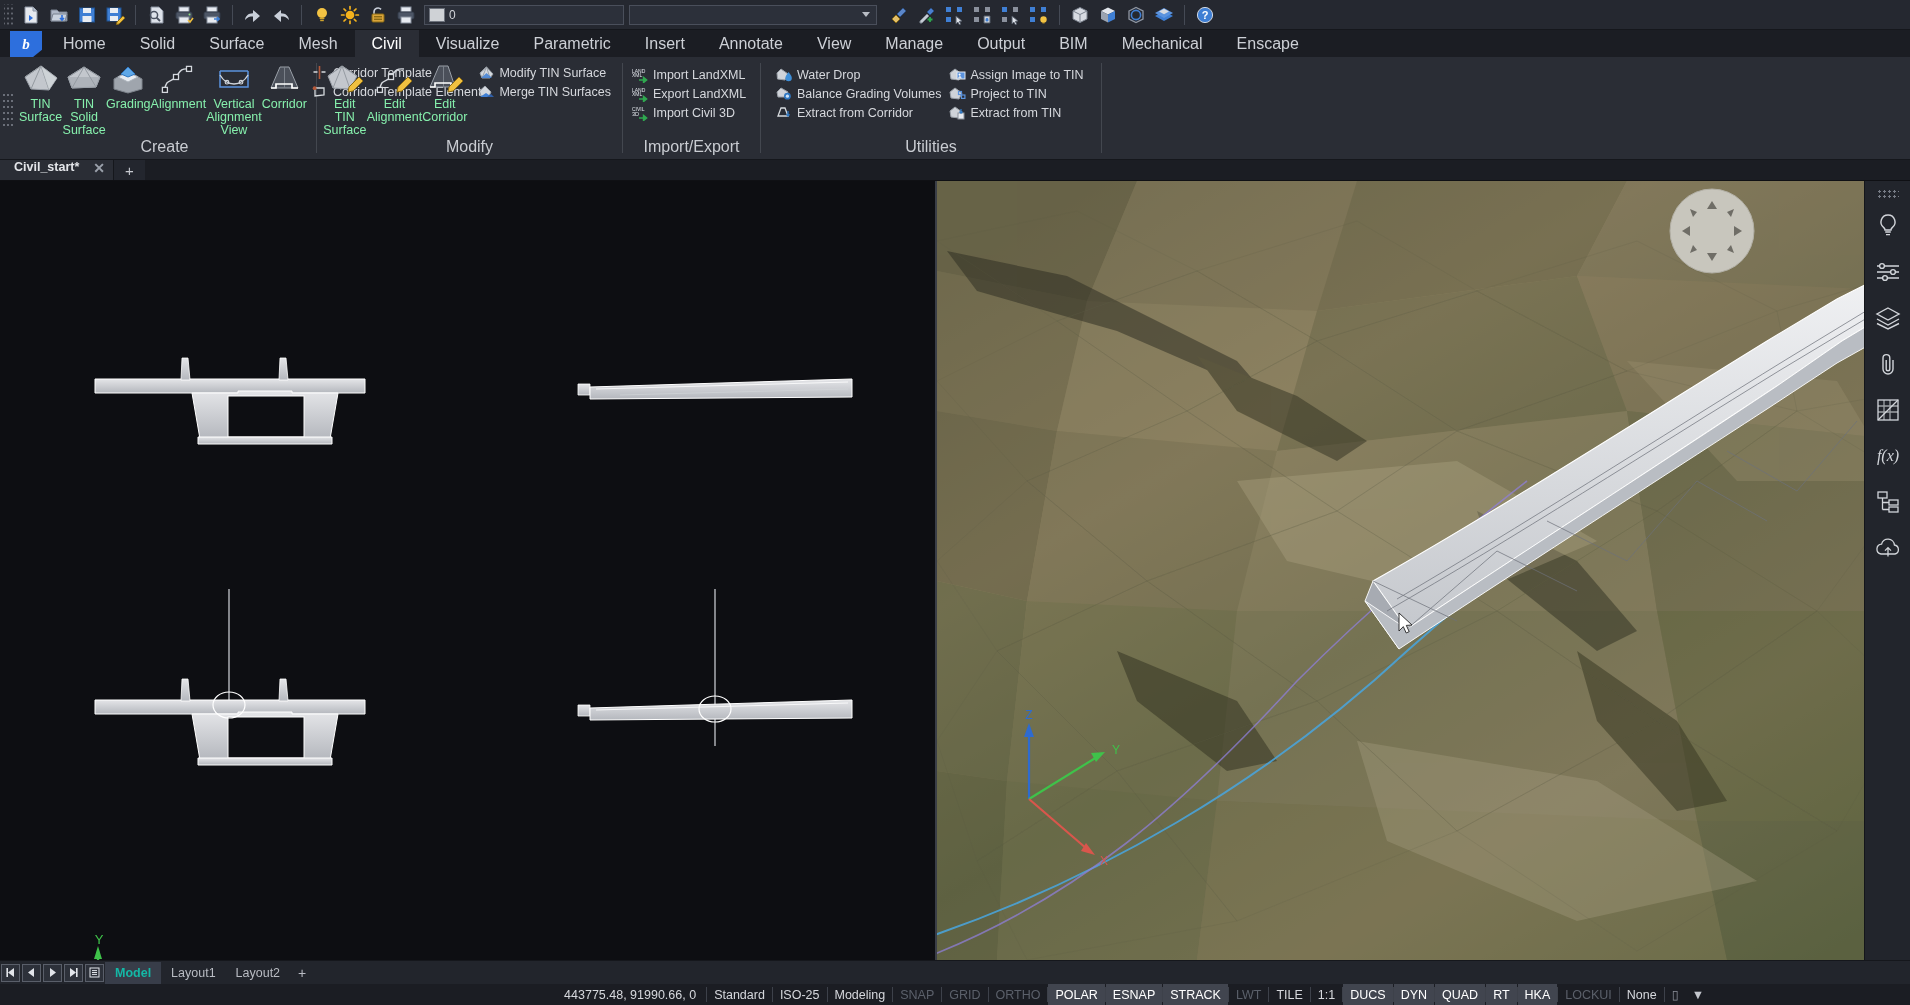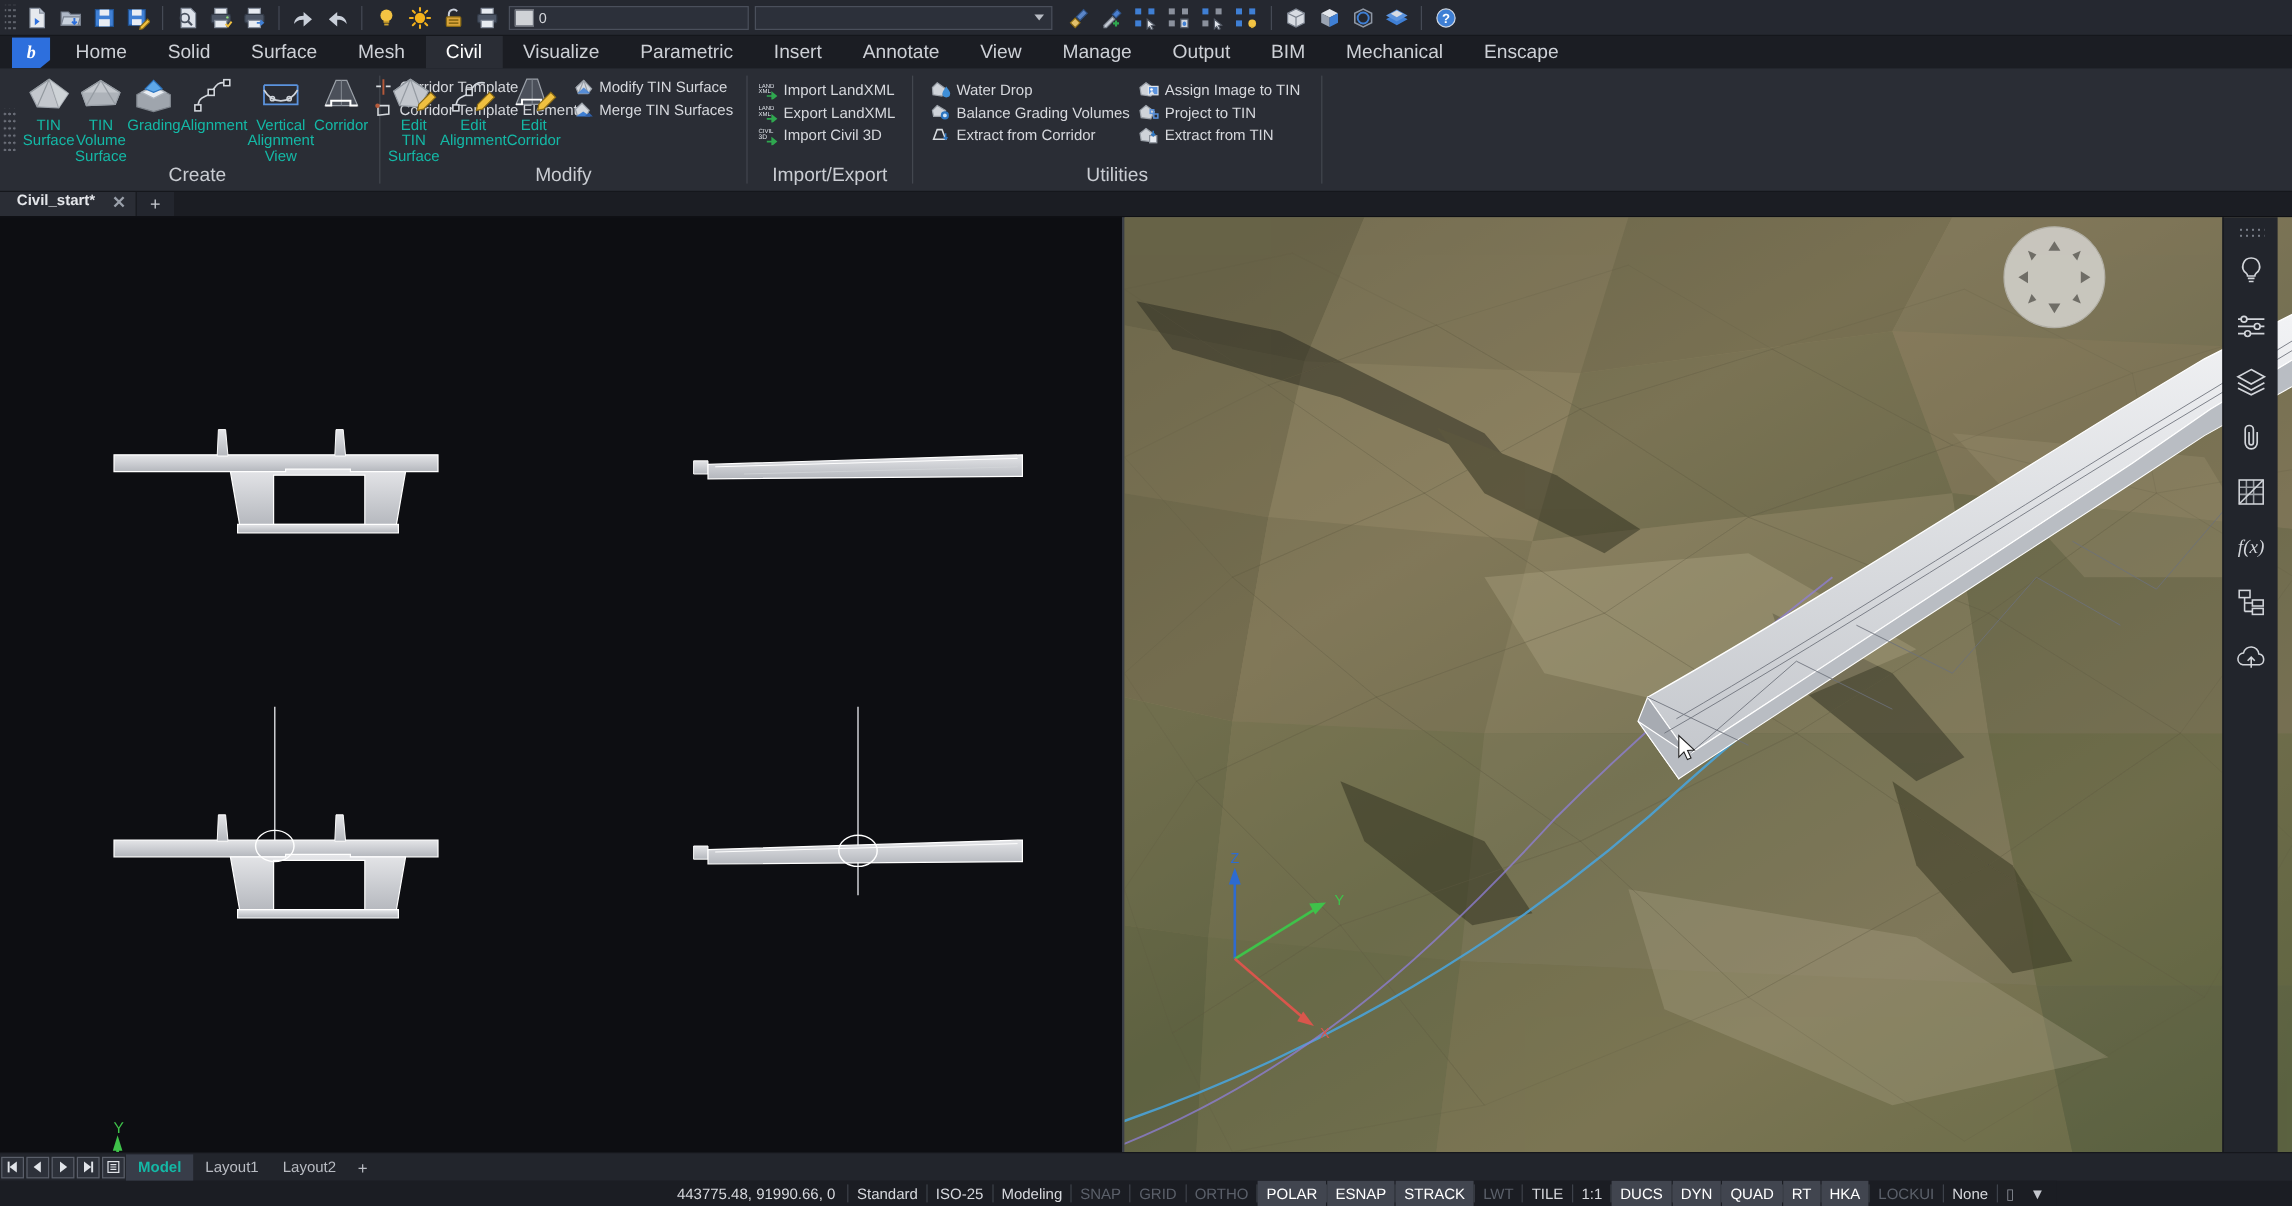--- a/index.html
+++ b/index.html
@@ -69,21 +69,21 @@
   .panel-title {
     text-align:center; font-size:16px; color:#c9ccd2; padding-bottom:3px;
   }
   .panel-div { width:1px; background:#43474f; margin:6px 0 6px 0; }
 
   .bigbtn {
     width:62px; display:flex; flex-direction:column; align-items:center;
     padding:2px 0 0 0; cursor:pointer; border-radius:2px;
   }
   .bigbtn.wide { width:74px; }
-  .bigbtn .lbl { font-size:12.5px; line-height:13px; text-align:center; color:#14b8a6; margin-top:3px;}
+  .bigbtn .lbl { font-size:12.5px; line-height:13px; text-align:center; color:#86efac; margin-top:3px;}
   .bigicon { height:32px; display:flex;align-items:flex-end;justify-content:center;}
 
   .smallcol { display:flex; flex-direction:column; justify-content:flex-start; padding-top:2px;}
   .smallbtn {
     display:flex; align-items:center; height:19px; padding:0 5px 0 2px;
     cursor:pointer; border-radius:2px; white-space:nowrap;
   }
   .smallbtn .si { width:18px; height:16px; margin-right:4px; display:flex;align-items:center;justify-content:center;}
   .smallbtn .lbl { font-size:12.5px; color:#d6d8dd; }
 
@@ -101,21 +101,21 @@
     font-size:15px;color:#c7cad0;cursor:pointer;}
 
   
   .main { position:absolute; left:0; top:181px; width:1910px; height:779px; display:flex; }
   .vp-left { width:935px; height:779px; background:#0d0e12; position:relative; overflow:hidden; }
   .vp-split { width:2px; background:#3a3e47; }
   .vp-right { flex:1; position:relative; overflow:hidden; background:#6a6a55; }
 
   
   .sidebar {
-    position:absolute; right:12px; top:181px; width:46px; height:779px;
+    position:absolute; right:0; top:181px; width:46px; height:779px;
     background:#22252c; border-left:1px solid #14161b;
     display:flex; flex-direction:column; align-items:center; padding-top:8px;
   }
   .sb-grip { width:22px;height:10px; margin-bottom:6px;
     background-image: radial-gradient(circle, #777c86 1.1px, transparent 1.3px);
     background-size:5px 5px;}
   .sb-icon { width:40px;height:46px;display:flex;align-items:center;justify-content:center;cursor:pointer;border-radius:3px;}
 
   
   .btmtabs {
@@ -403,21 +403,21 @@
 
         <div class="bigbtn wide">
           <div class="bigicon">
             <svg width="44" height="32" viewBox="0 0 44 32">
               <path d="M22 4 L38 14 L34 24 L10 25 L6 14 Z" fill="#c3c7cd" stroke="#9aa0a8"></path>
               <path d="M6 14 L10 25 L34 24 L38 14" fill="#aeb3ba" stroke="#9aa0a8"></path>
               <path d="M22 4 L6 14 M22 4 L38 14 M22 4 L34 24 M22 4 L10 25" stroke="#959ba2" fill="none"></path>
             </svg>
           </div>
           <div class="lbl">
-            <span>TIN Volume</span><br>
+            <span>TIN Solid</span><br>
             <span>Surface</span>
           </div>
         </div>
 
         <div class="bigbtn">
           <div class="bigicon">
             <svg width="40" height="32" viewBox="0 0 40 32">
               <path d="M6 16 L20 8 L34 16 L34 26 L20 30 L6 26 Z" fill="#9fa5ad" stroke="#7e848c"></path>
               <path d="M10 14 L20 9 L30 14 L20 19 Z" fill="#e8ecf1" stroke="#aab1ba"></path>
               <path d="M13 11 L20 4 L27 11 L20 14 Z" fill="#5fa8e8" stroke="#2f77c2"></path>

